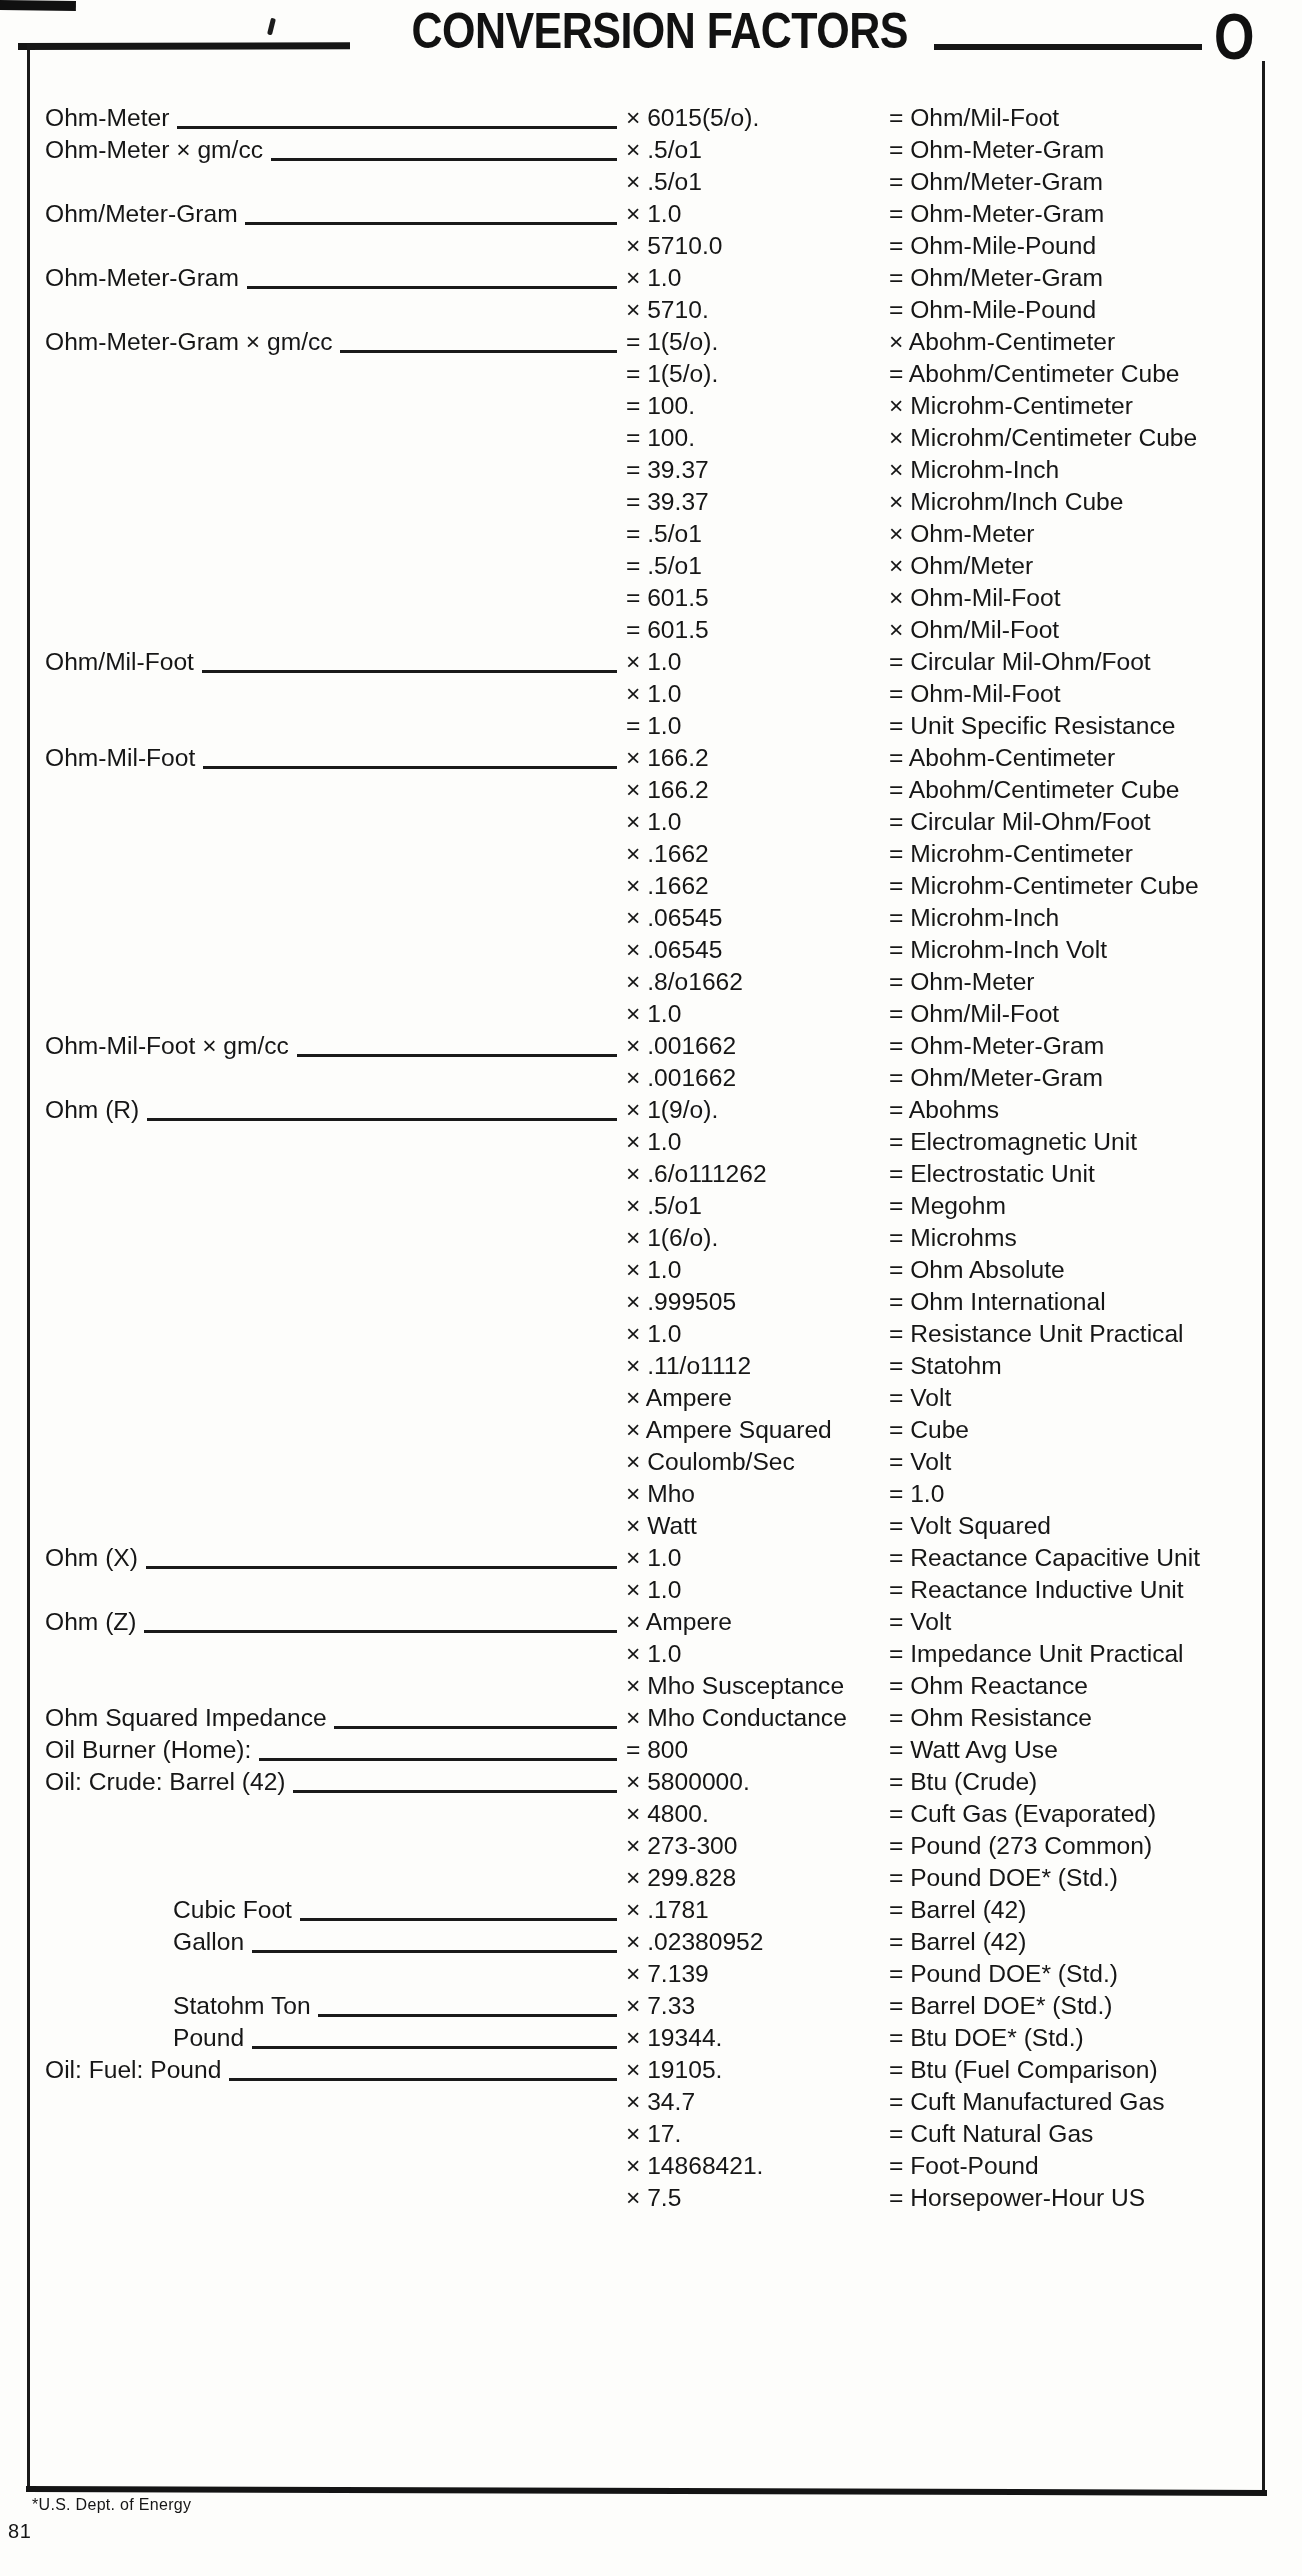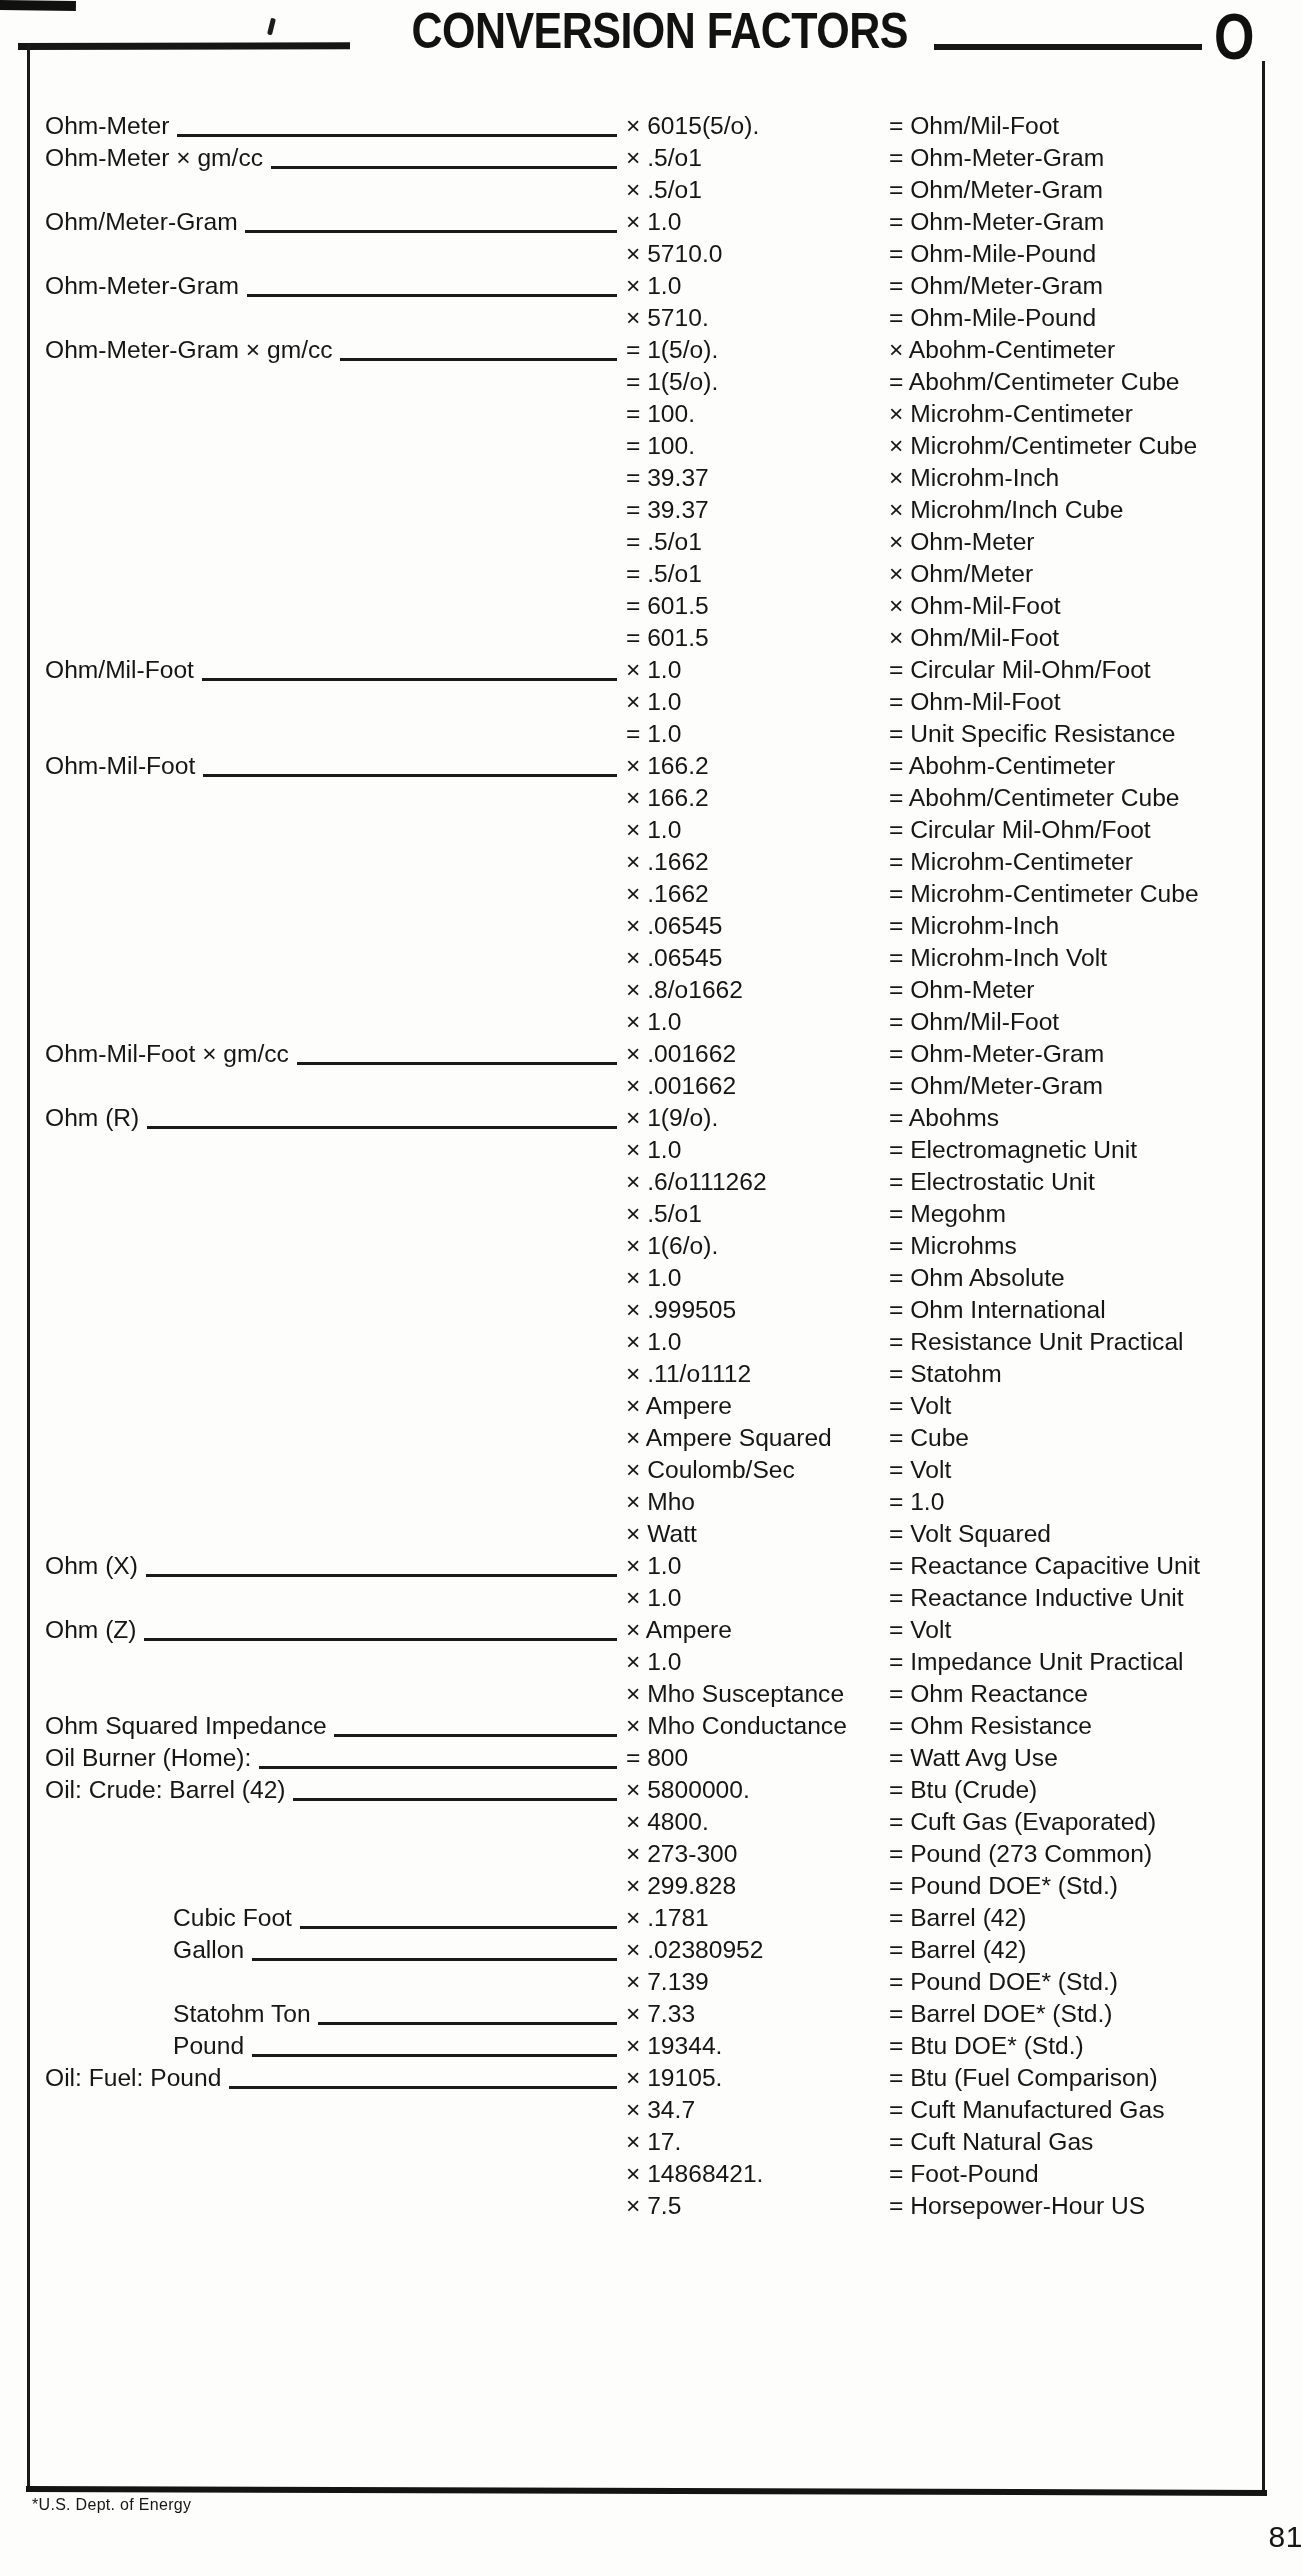--- a/index.html
+++ b/index.html
@@ -24,31 +24,31 @@
   .rule-right{left:934px;top:44px;width:268px;height:5.8px;}
   .section-letter{
     left:1214px;top:7.8px;font-size:65px;line-height:57px;font-weight:700;
     transform:scaleX(.8);transform-origin:left top;color:#101010;
   }
   
   .border-left{left:27px;top:44px;width:3.2px;height:2447px;background:#1a1a1a;}
   .border-right{left:1262px;top:61px;width:3.2px;height:2430px;background:#1a1a1a;}
   .border-bottom{left:26px;top:2486px;width:1241px;height:5.8px;background:#141414;transform:rotate(.18deg);transform-origin:left center;}
   
-  .rows{left:0;top:110px;width:1196px;}
+  .rows{left:0;top:102px;width:1196px;}
   .row{position:relative;height:32px;font-size:24.6px;line-height:32px;white-space:pre;}
   .labelwrap{position:absolute;left:45px;width:575px;top:0;height:32px;display:flex;align-items:stretch;}
   .labelwrap.indent{left:173px;width:447px;}
   .label{white-space:pre;}
   .leader{flex:1 1 auto;border-bottom:3.2px solid #1a1a1a;margin:0 2.6px 5.2px 7.8px;min-width:0;}
   .factor{position:absolute;left:626px;top:0;}
   .result{position:absolute;left:889px;top:0;}
   
   .footnote{left:32px;top:2496px;font-size:16px;font-weight:400;letter-spacing:0.3px;}
-  .page-number{left:0;right:0;top:2520px;text-align:right;font-size:30px;letter-spacing:0.6px;margin-left:8px;}
+  .page-number{left:0;right:0;top:2520px;text-align:left;font-size:20px;letter-spacing:0.6px;margin-left:8px;}
 </style>
 </head>
 <body style="background: rgb(253, 253, 251); color: rgb(22, 22, 22);">
 
 <div class="abs scan-smudge"></div>
 <div class="abs rule rule-left"></div>
 <div class="abs title-wrap">
   <span class="page-title">CONVERSION FACTORS</span>
 </div>
 <div class="abs tick-mark"></div>

